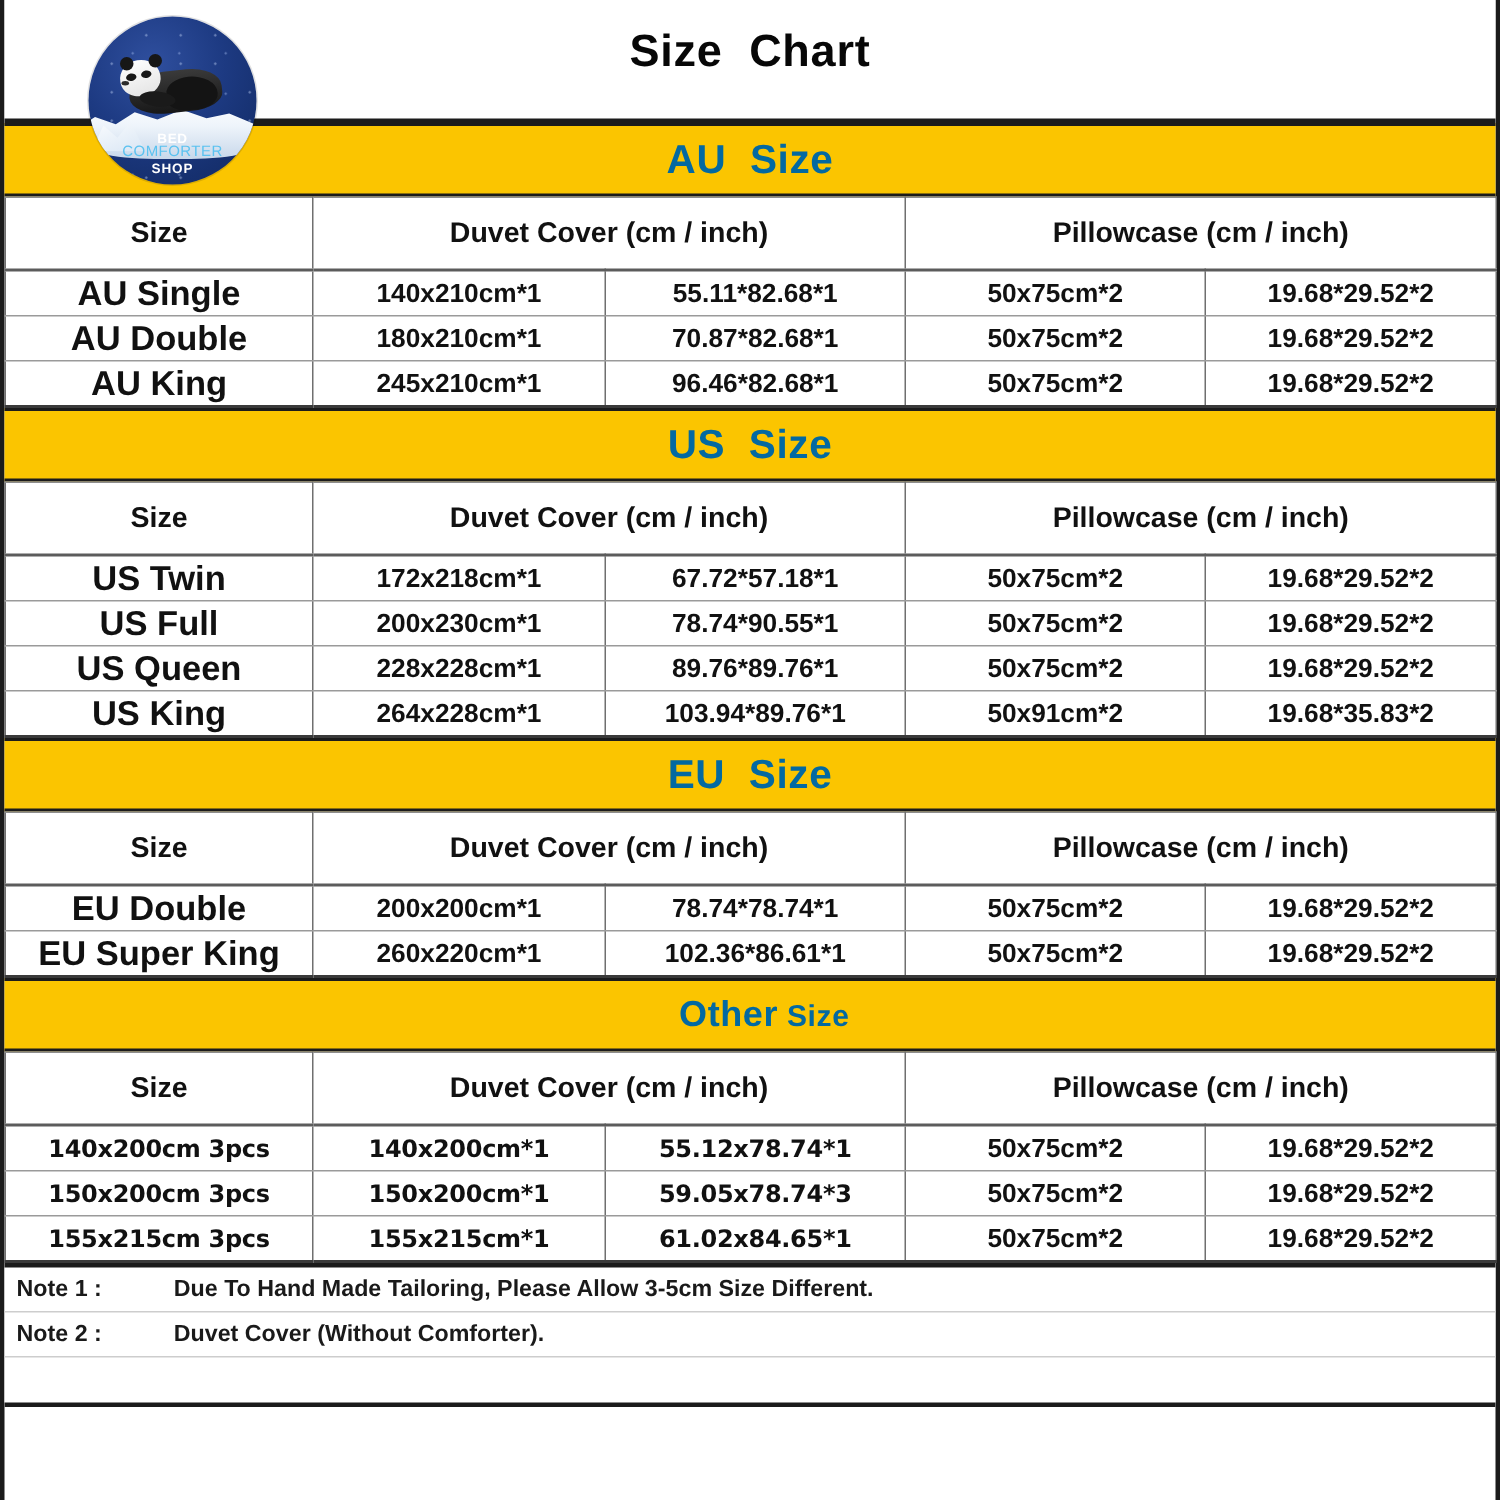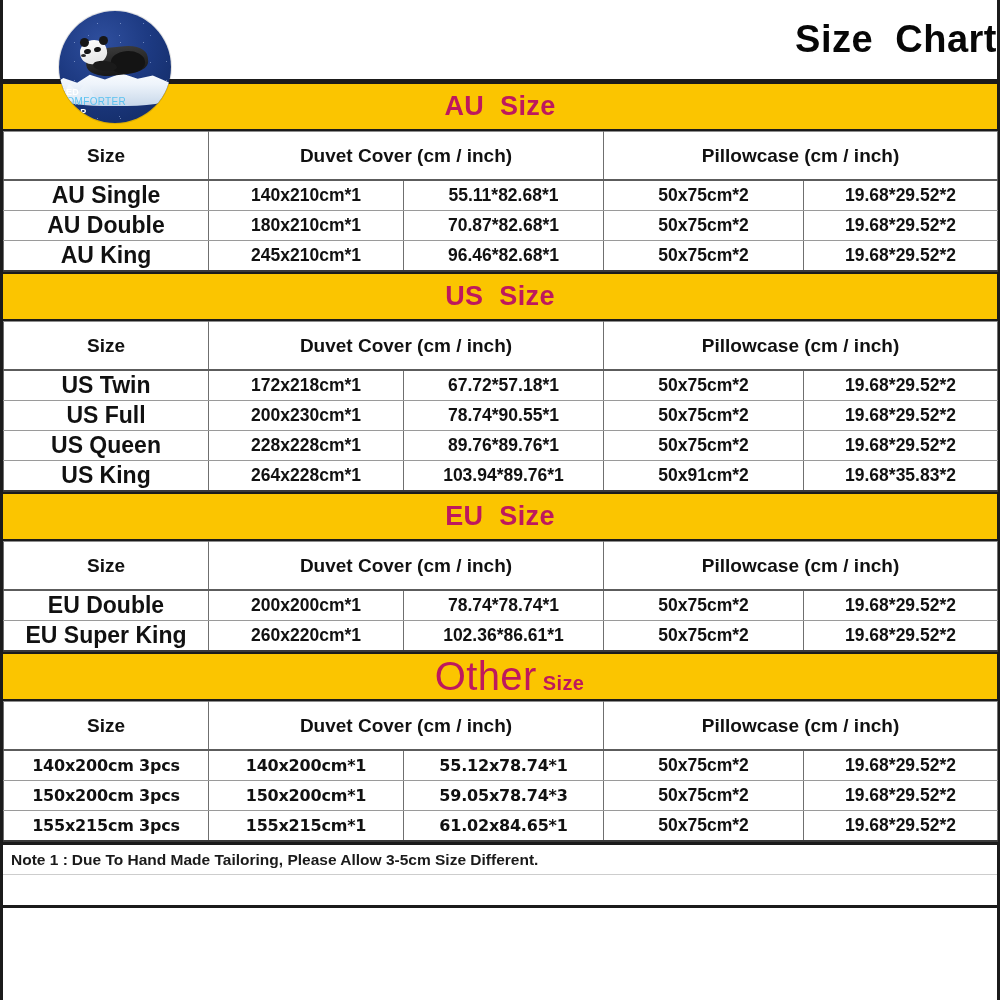--- a/index.html
+++ b/index.html
@@ -30,22 +30,22 @@
     position: relative;
     height: 82px;
     background: #ffffff;
     border-bottom: 3px solid #1b1b1b;
     box-sizing: border-box;
   }
   .chart-title {
     position: absolute;
     left: 0; right: 0;
     top: 18px;
-    text-align: right;
-    font-size: 38px;
+    text-align: center;
+    font-size: 30px;
     font-weight: bold;
     letter-spacing: 0.5px;
     color: #070707;
     white-space: pre;
   }
 
   
   .logo {
     position: absolute;
     left: 56px;
@@ -139,20 +139,21 @@
     left: 34px; top: 50px;
     width: 24px; height: 10px;
     background: #1a1a1a;
     border-radius: 50%;
     transform: rotate(6deg);
   }
   .logo-text {
     position: absolute;
     left: 0; right: 0;
     bottom: 6px;
+    text-align: center;
     line-height: 1.05;
   }
   .logo-text .l1 {
     display: block;
     font-size: 9px;
     font-weight: bold;
     color: #ffffff;
     letter-spacing: 0.4px;
   }
   .logo-text .l2 {
@@ -177,30 +178,30 @@
     border-top: 2px solid #1b1b1b;
     border-bottom: 2px solid #1b1b1b;
     display: flex;
     align-items: center;
     justify-content: center;
     box-sizing: border-box;
   }
   .band .band-label {
     font-size: 27px;
     font-weight: bold;
-    color: #be185d;
+    color: #0369a1;
     white-space: pre;
     letter-spacing: 0.4px;
   }
   .band.other .band-label {
     font-size: 20px;
   }
   .band.other .big {
-    font-size: 40px;
-    font-weight: normal;
+    font-size: 24px;
+    font-weight: bold;
     margin-left: 19px;
   }
 
   
   table.sz {
     width: 100%;
     border-collapse: collapse;
     table-layout: fixed;
   }
   table.sz col.c1 { width: 205px; }
@@ -265,20 +266,21 @@
   }
   .note-row {
     height: 30px;
     display: flex;
     align-items: center;
     padding-left: 8px;
     font-size: 15.5px;
     color: #1a1a1a;
     border-bottom: 1px solid #cdcdcd;
     box-sizing: border-box;
+    gap: 44px;
   }
   .note-row:last-child { border-bottom: none; }
   .note-row .nlabel {
     font-weight: bold;
     margin-right: 4px;
   }
   .note-row .ntext { font-weight: bold; }
 </style>
 </head>
 <body>
@@ -488,18 +490,22 @@
       </tbody>
     </table>
   </div>
 
   <div class="notes">
     <div class="note-row">
       <span class="nlabel">Note 1 :</span>
       <span class="ntext">Due To Hand Made Tailoring, Please Allow 3-5cm Size Different.</span>
     </div>
     <div class="note-row">
+      <span class="nlabel">Note 2 :</span>
+      <span class="ntext">Duvet Cover (Without Comforter).</span>
+    </div>
+    <div class="note-row">
       
       
     </div>
   </div>
 
 </div>
 
 </body></html>

